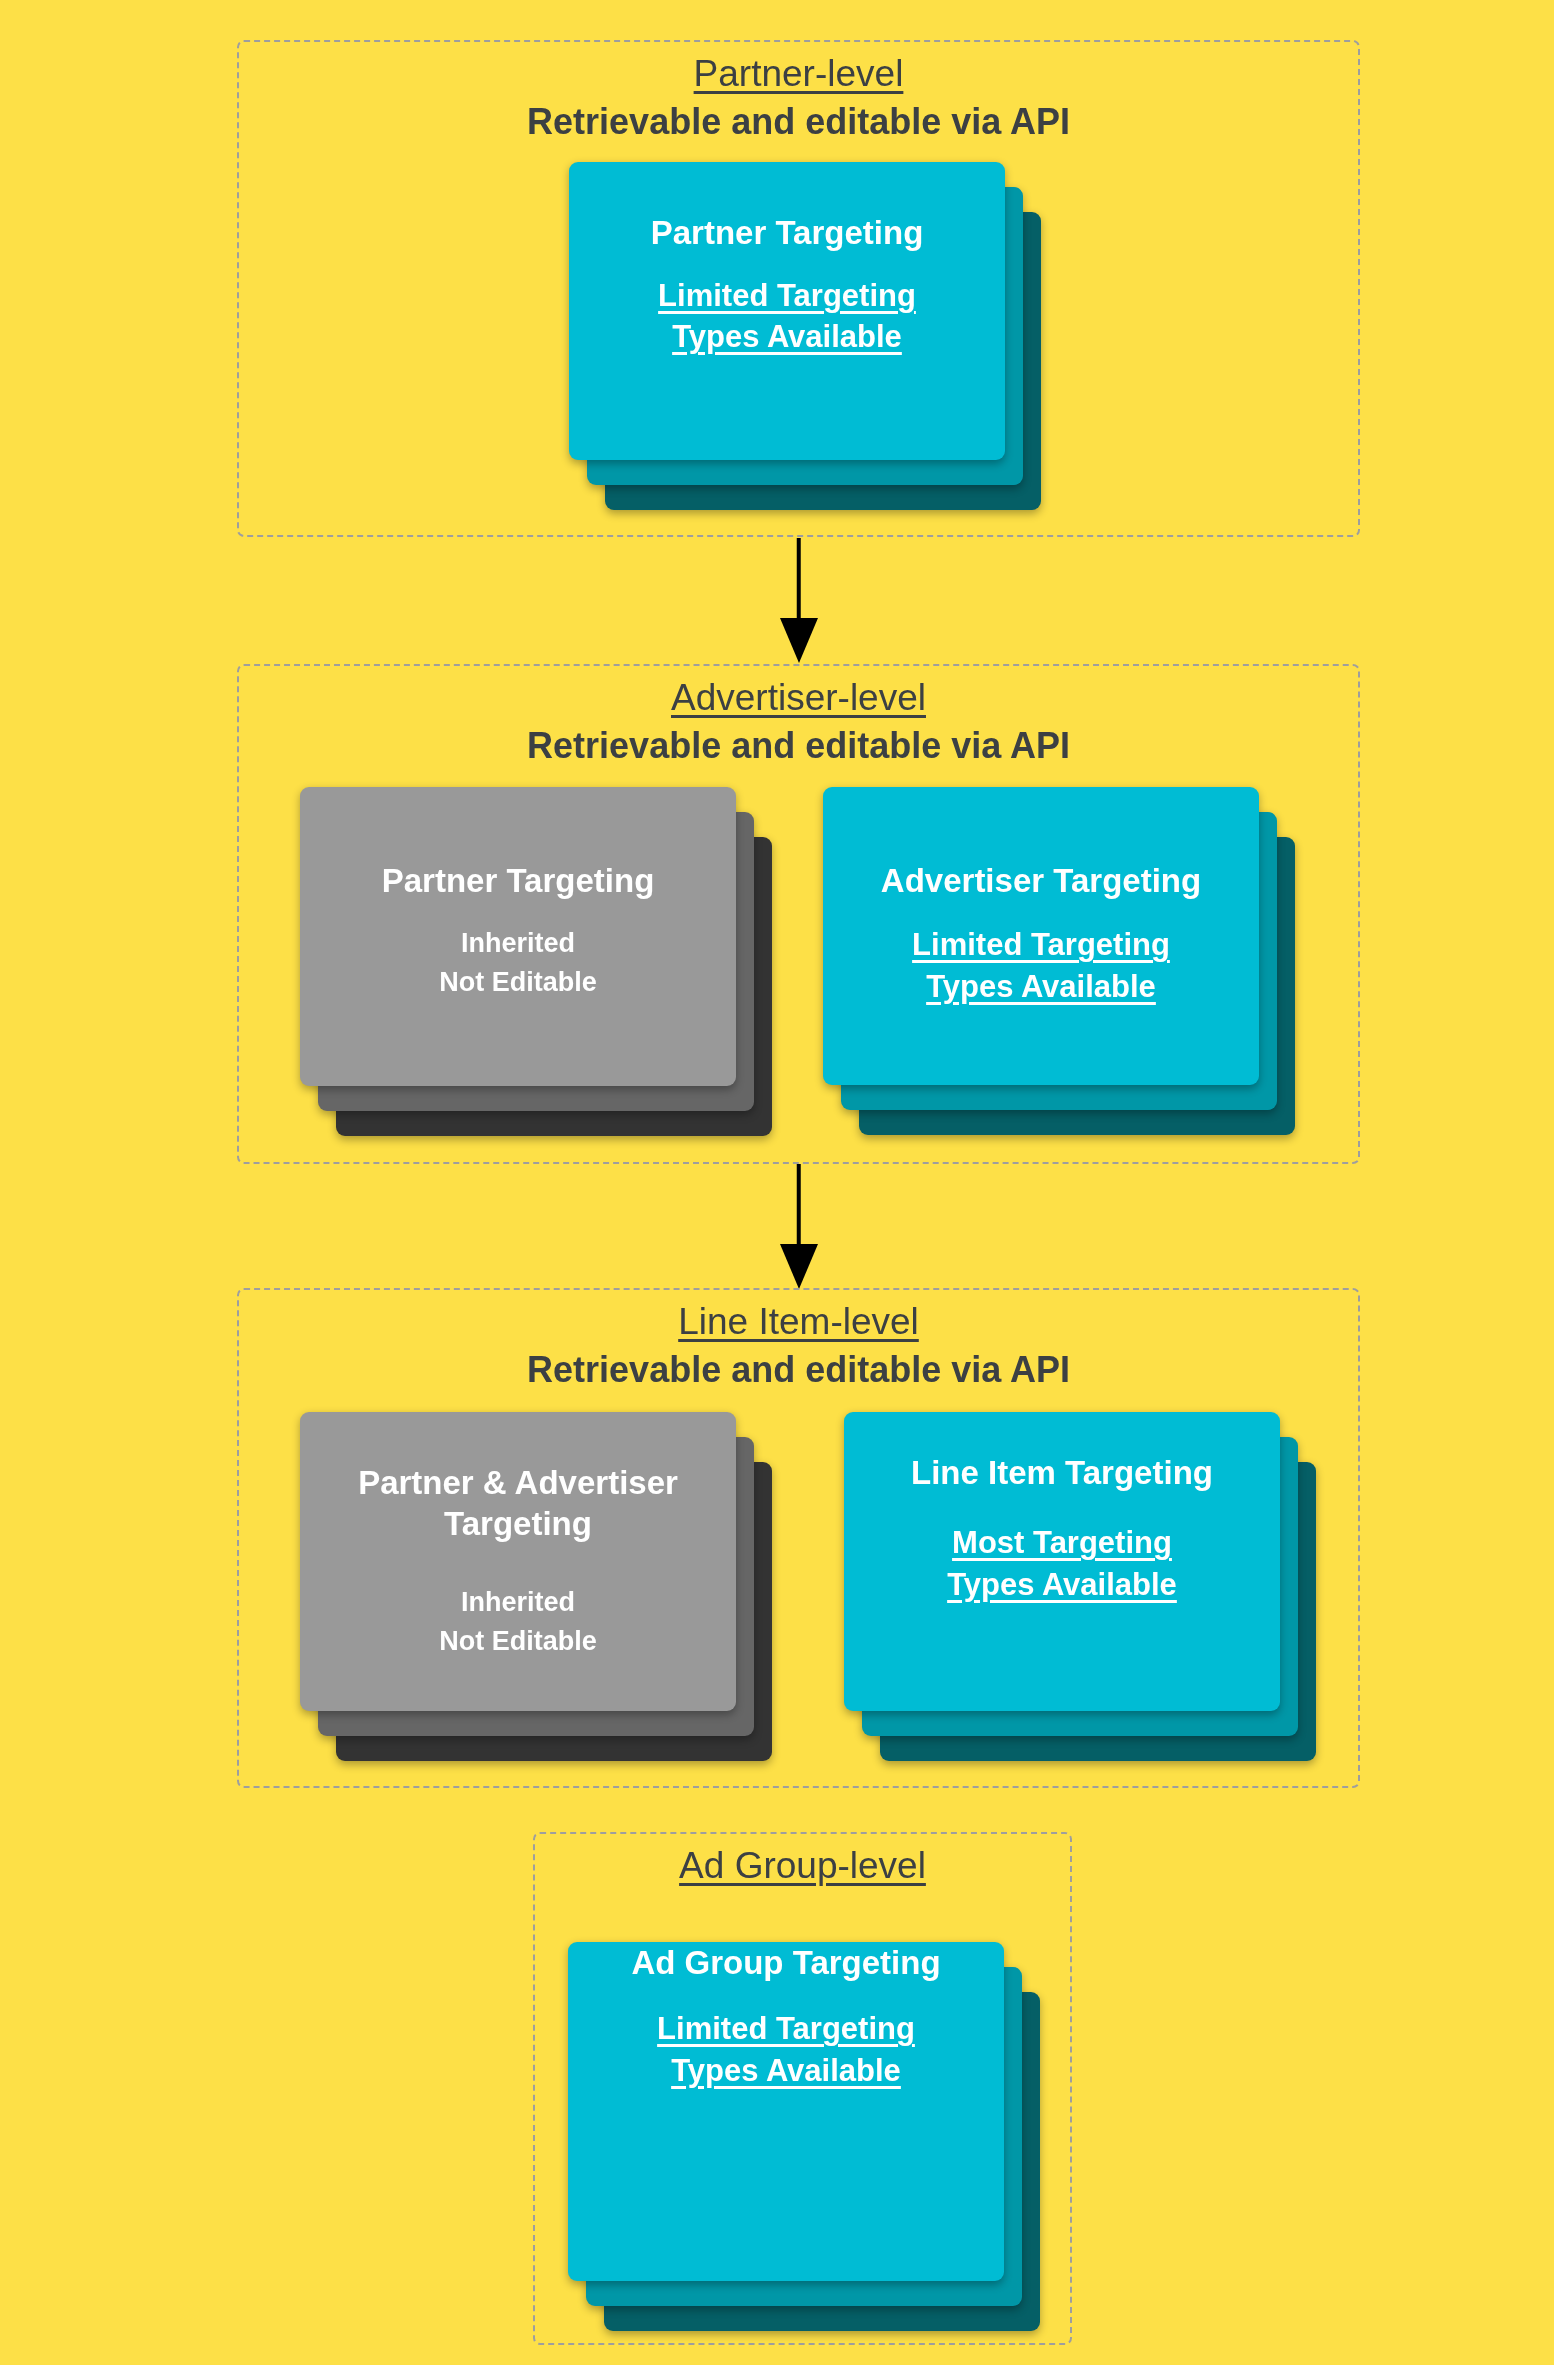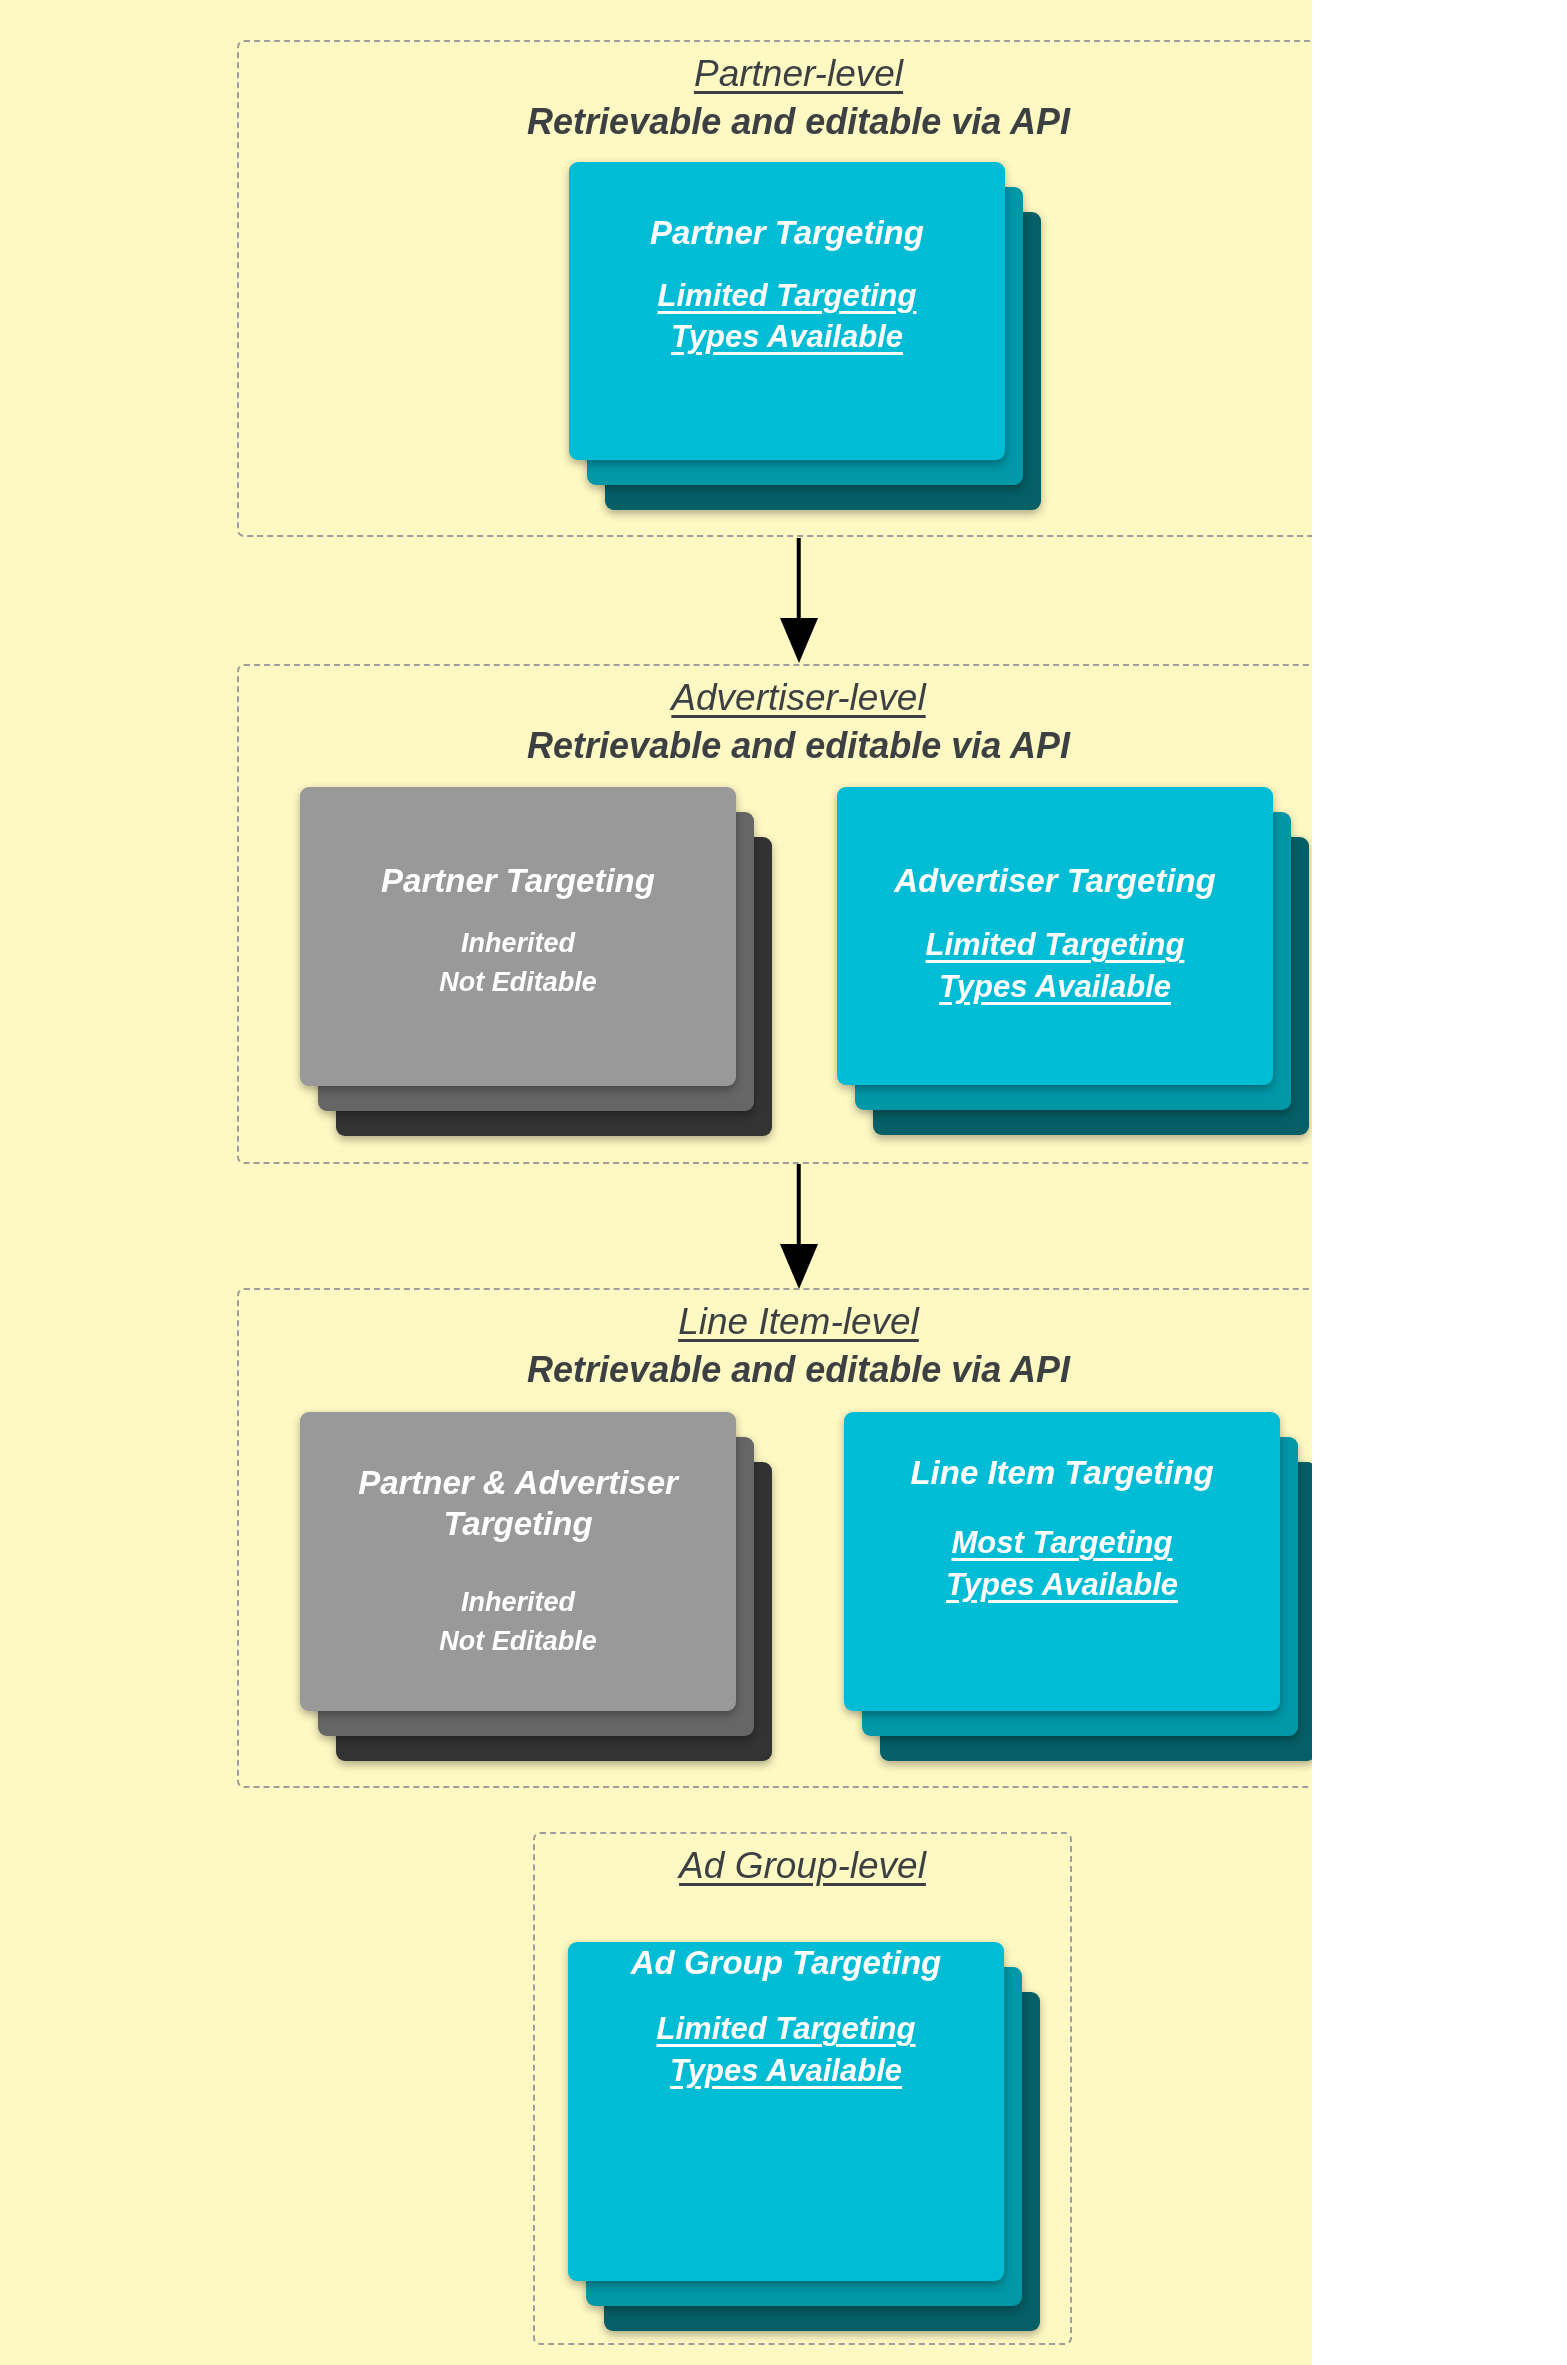--- a/index.html
+++ b/index.html
@@ -1,22 +1,21 @@
 <!DOCTYPE html>
 <html style="font-size:14.3px"><head>
 <meta charset="utf-8">
 <style>
   html,body{margin:0;padding:0;background:#ffffff;}
   #canvas{
     position:relative;
-    width:1312px;height:2366px;
-    background:#fef9c3;
+    width:1554px;height:2366px;
+    background:#fde047;
     font-family:"Liberation Sans", sans-serif;
     overflow:hidden;
-    font-style:italic;
   }
   .panel{
     position:absolute;
     border:2.7px dashed #9e9e9e;
     border-radius:7.1px;
     box-sizing:border-box;
     text-align:center;
   }
   .sec-title{
     margin-top:9.8px;
@@ -131,21 +130,21 @@
       <div class="layer gray-mid" style="left:18px;top:25px;width:436px;height:299px;"></div>
       <div class="card gray-front" style="width:436px;height:299px;padding-top:73px;gap:23px;">
         <div class="card-title">Partner Targeting</div>
         <div class="card-lines">
           <div>Inherited</div>
           <div>Not Editable</div>
         </div>
       </div>
     </div>
 
-    <div class="stack" style="left:598px;top:121px;width:472px;height:348px;">
+    <div class="stack" style="left:584px;top:121px;width:472px;height:348px;">
       <div class="layer teal-back" style="left:36px;top:50px;width:436px;height:298px;"></div>
       <div class="layer teal-mid" style="left:18px;top:25px;width:436px;height:298px;"></div>
       <div class="card teal-front" style="width:436px;height:298px;padding-top:73px;gap:23px;">
         <div class="card-title">Advertiser Targeting</div>
         <div class="card-sub">Limited Targeting Types Available</div>
       </div>
     </div>
   </div>
 
   <div class="arrow" style="left:777px;top:1164px;height:125px;">

